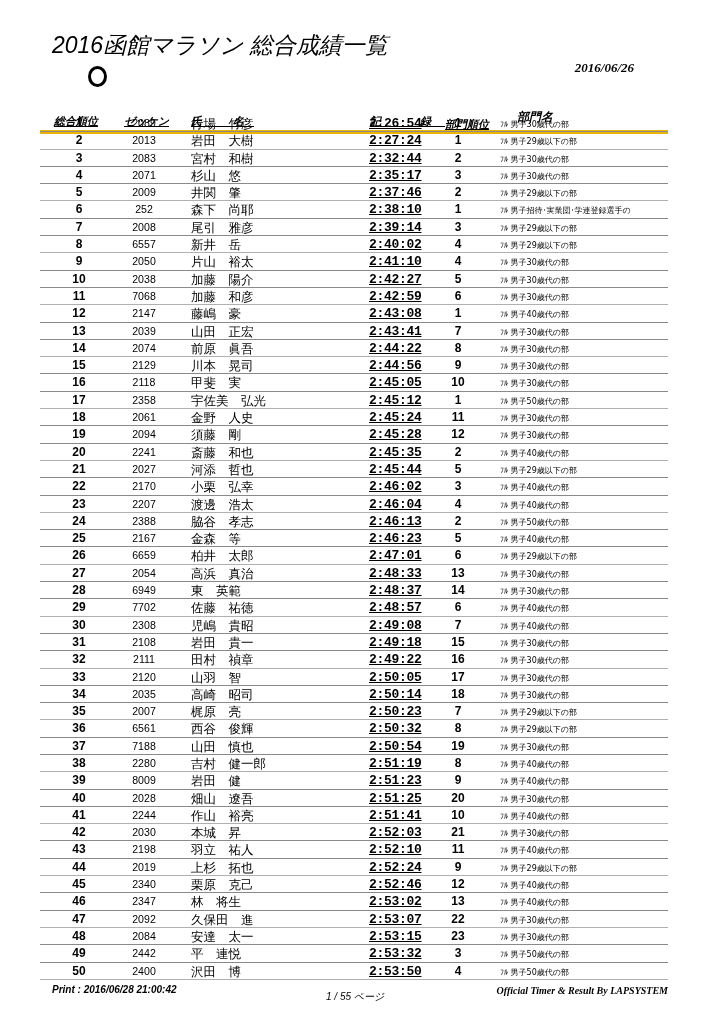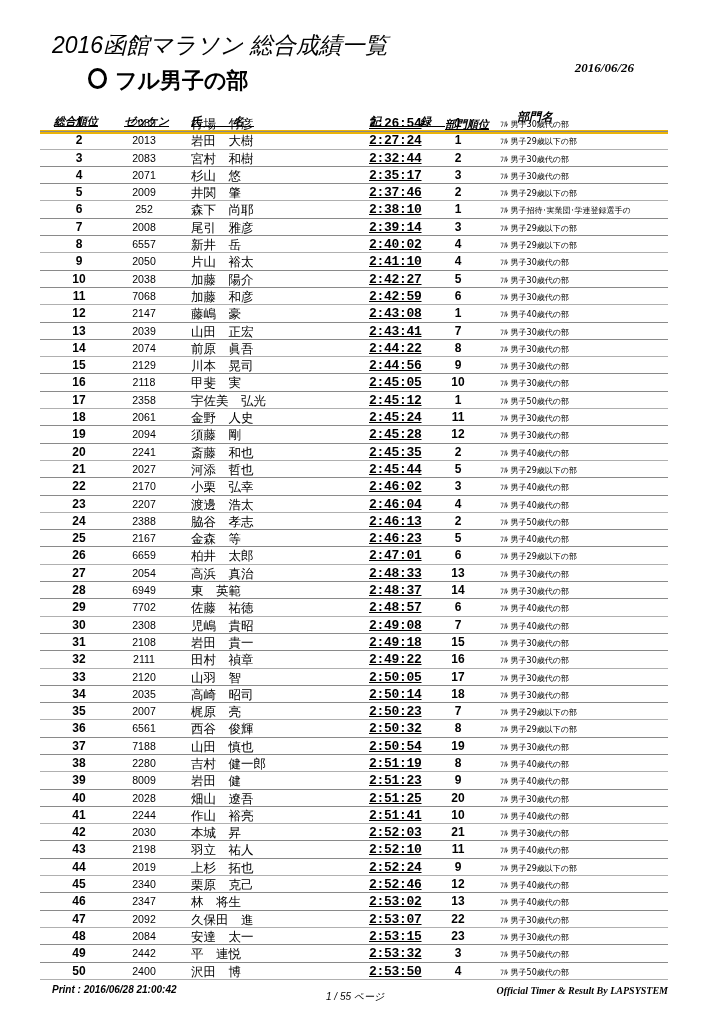--- a/index.html
+++ b/index.html
@@ -31,21 +31,21 @@
 
   .foot-print { position: absolute; left: 52px; top: 984px; font-size: 10px; font-style: italic; font-weight: bold; font-family: Liberation Sans, sans-serif; }
   .foot-page { position: absolute; left: 326px; top: 990px; font-size: 10px; font-style: italic; font-family: Liberation Sans, sans-serif; }
   .foot-credit { position: absolute; right: 56px; top: 985px; font-size: 10px; font-style: italic; font-weight: bold; font-family: "Liberation Serif", "DejaVu Serif", serif; }
 </style>
 </head>
 <body>
 
 <div class="doc-title">2016函館マラソン 総合成績一覧</div>
 <div class="doc-date">2016/06/26</div>
-<div class="section-title"><span class="circle"></span><span>フル男子の部</span></div>
+<div class="section-title"><span class="circle"></span></div>
 
 <div class="hdr">
   <span class="h-rank">総合順位</span>
   <span class="h-bib">ゼッケン</span>
   <span class="h-name">氏　名</span>
   <span class="h-time">記　録</span>
   <span class="h-drank">部門順位</span>
   <span class="h-dname">部門名</span>
 </div>
 

